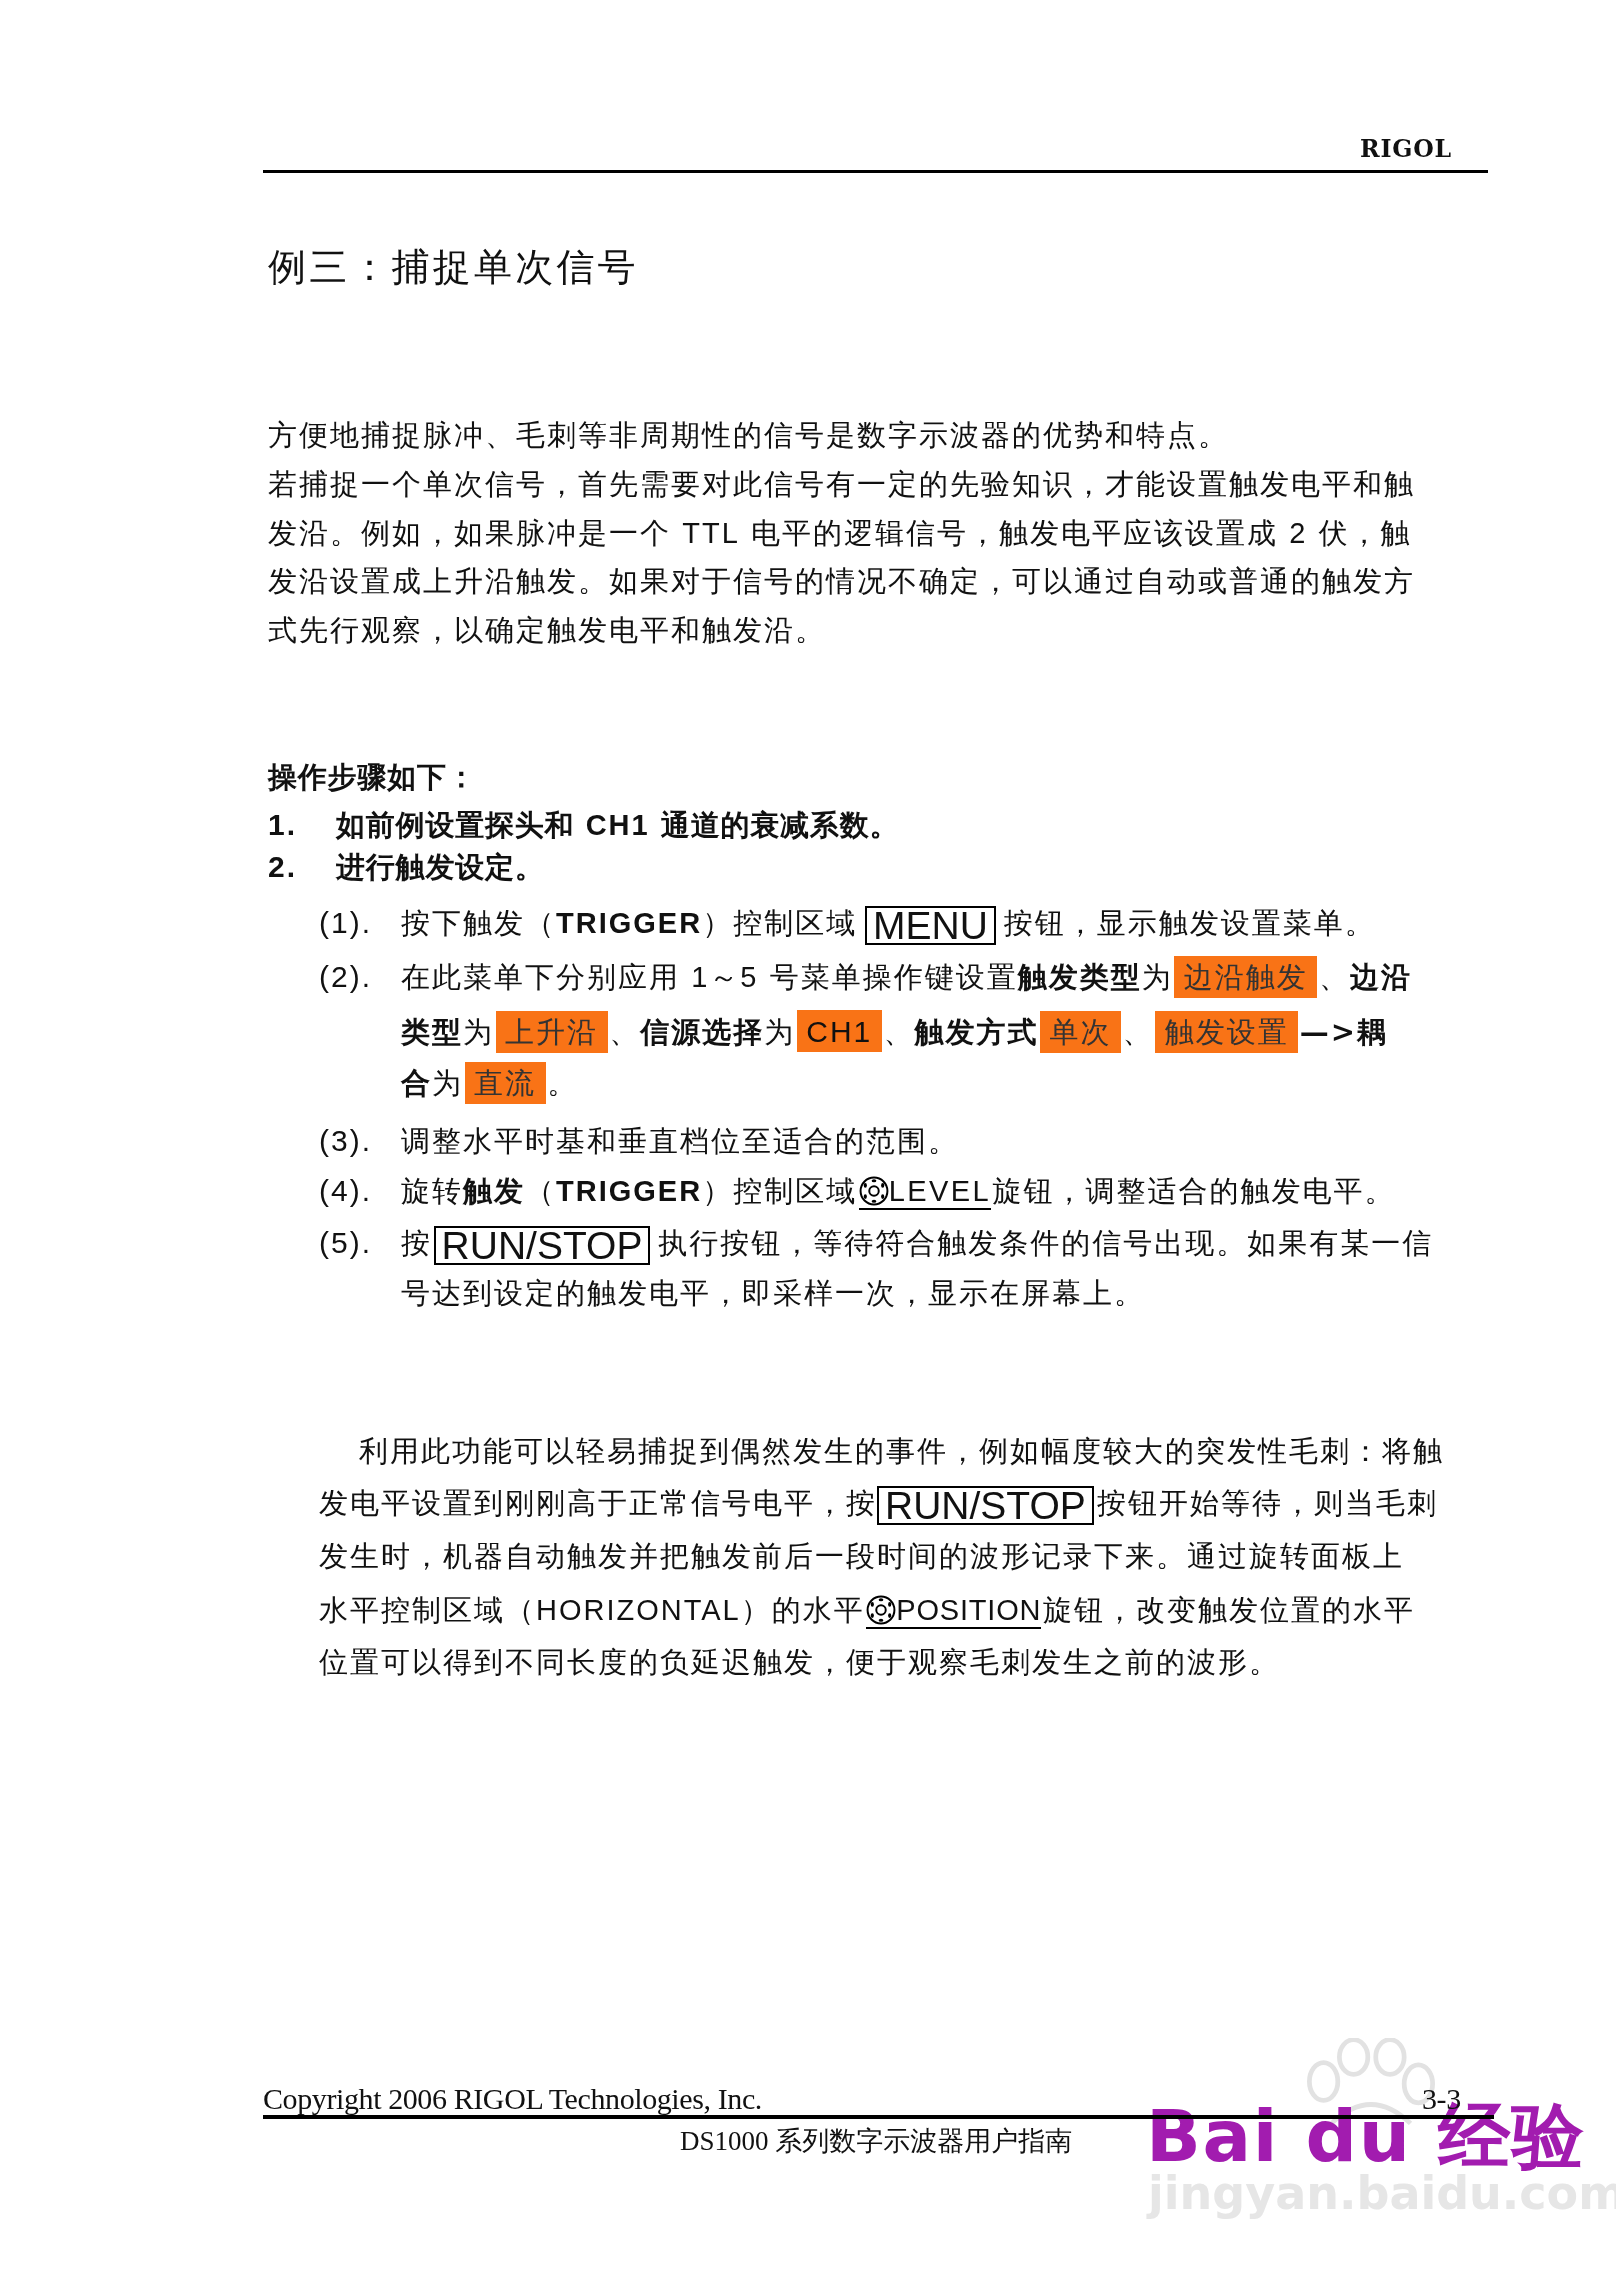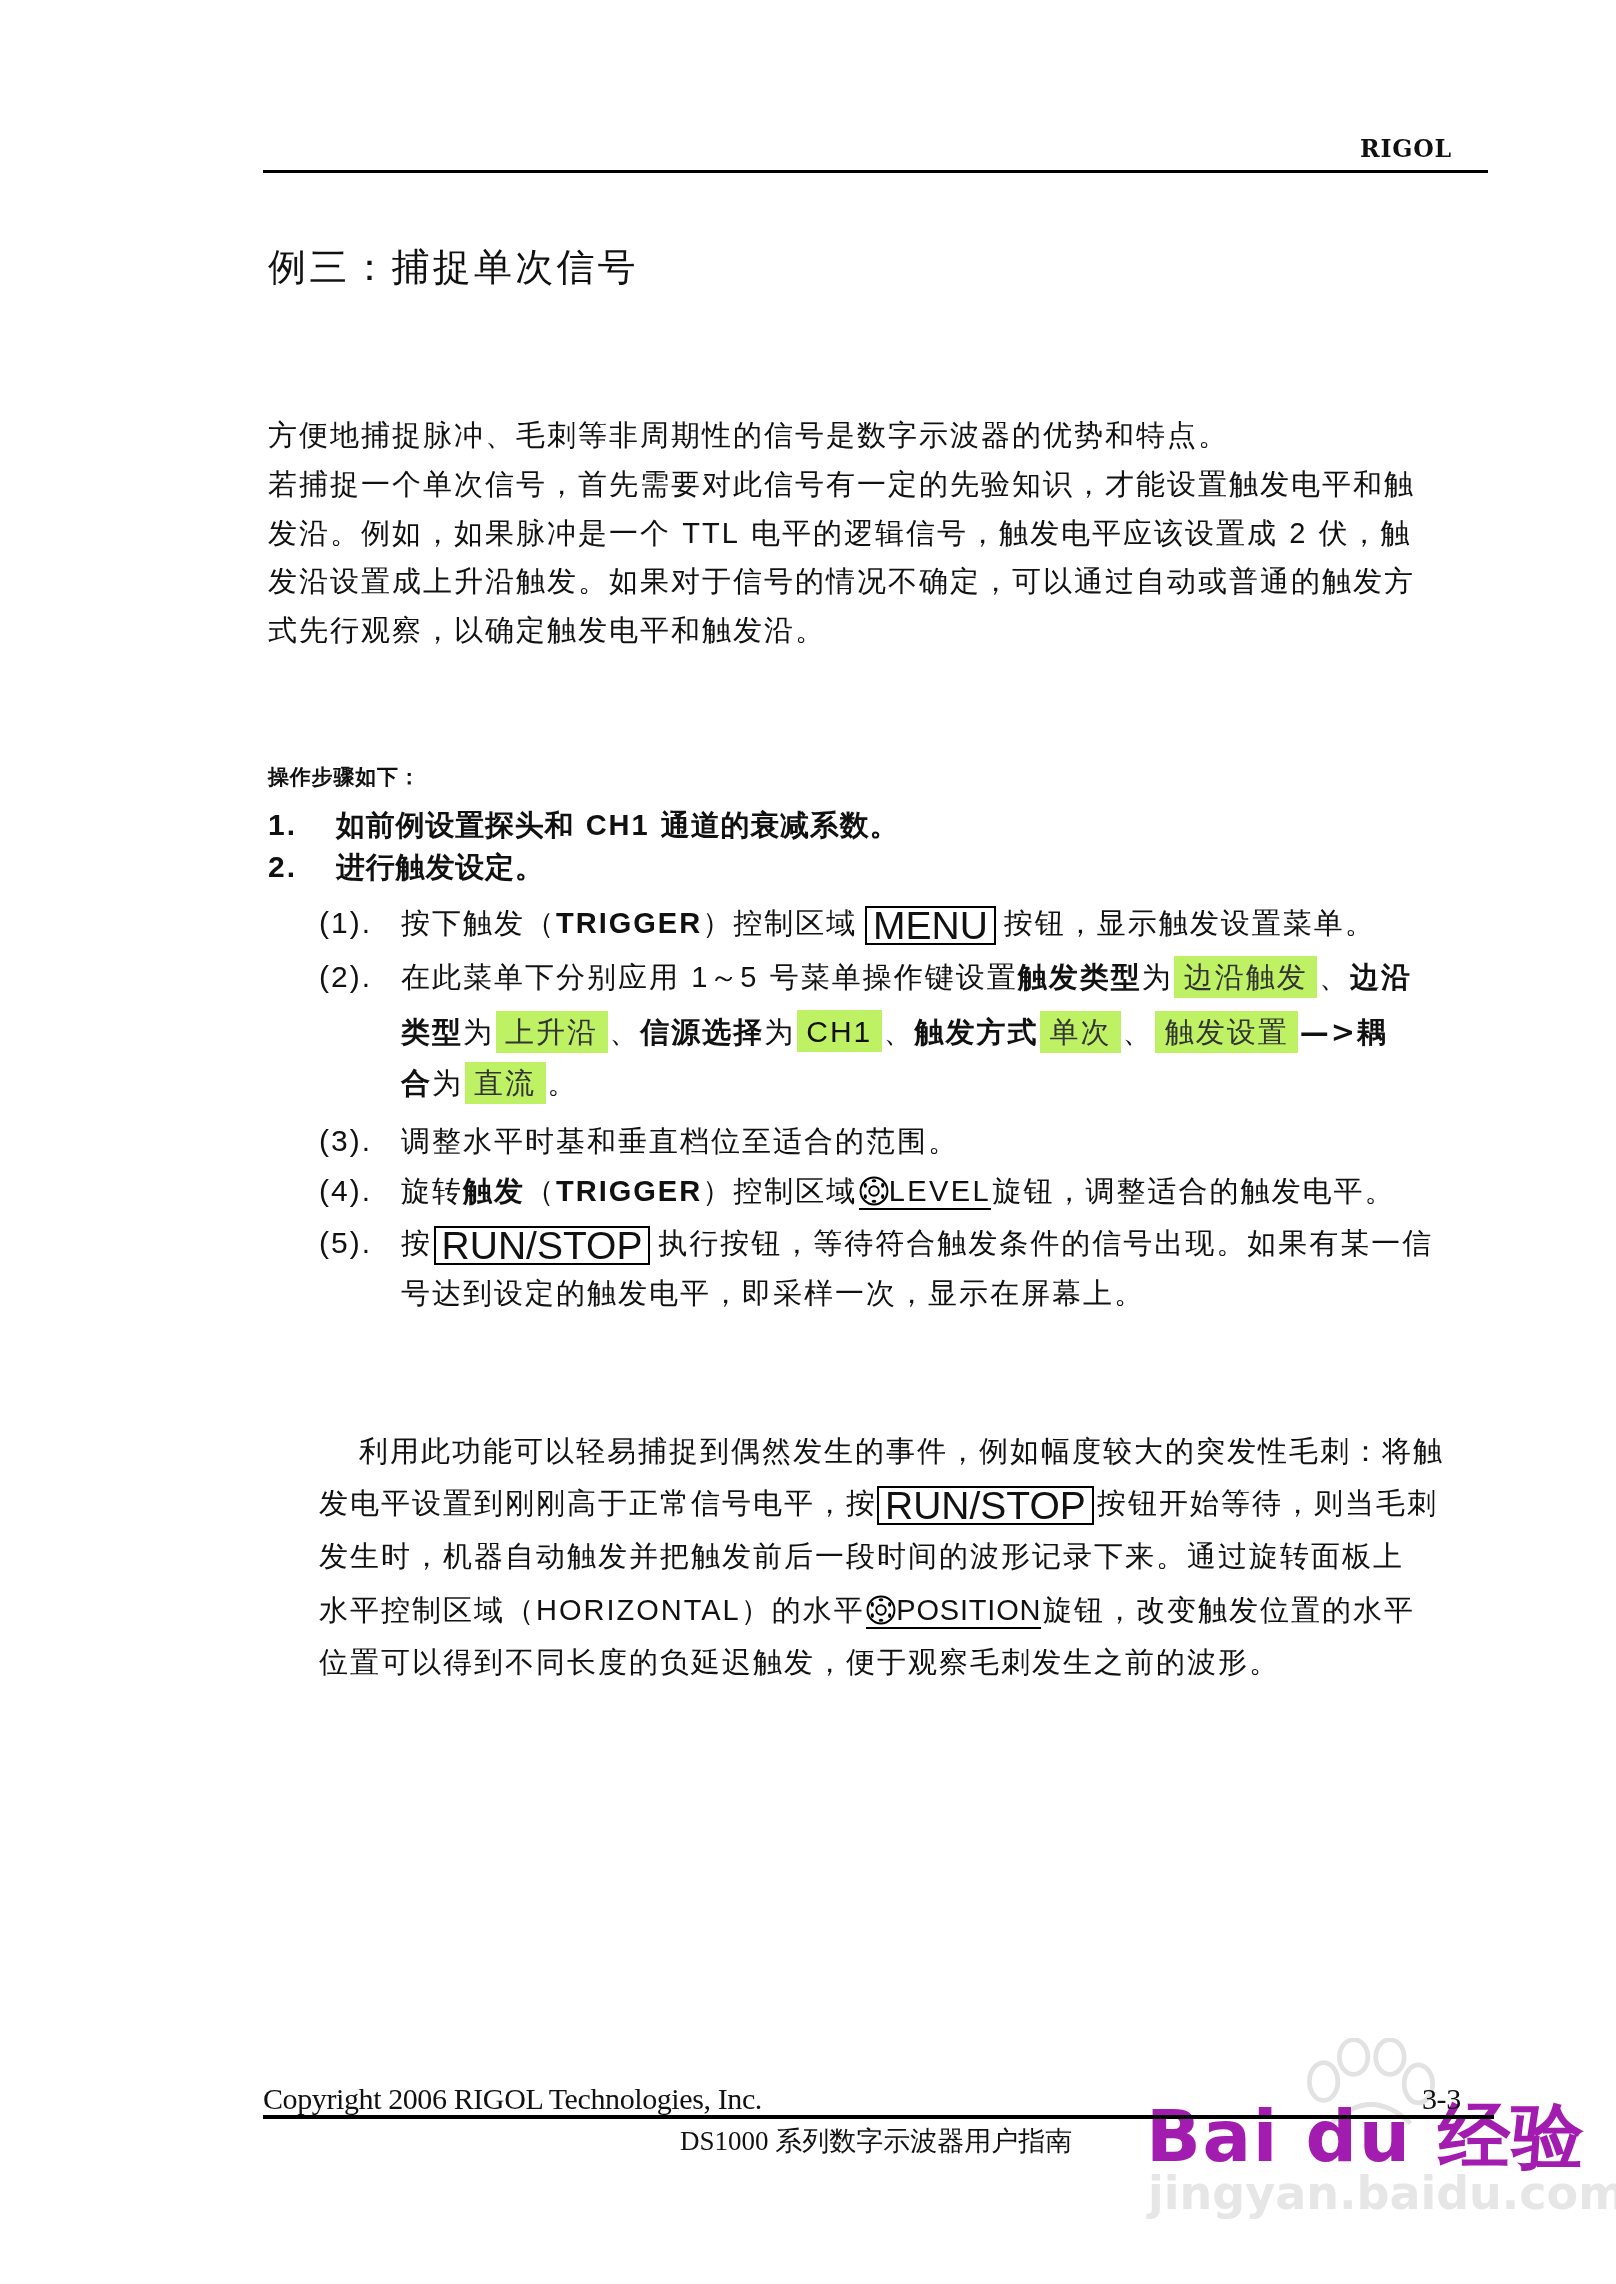--- a/index.html
+++ b/index.html
@@ -8,21 +8,21 @@
   .abs { position: absolute; white-space: nowrap; }
   .rule { position: absolute; background: #000; height: 3.2px; }
   .brand { font-family: "DejaVu Serif", serif; font-weight: bold; font-size: 23.6px; letter-spacing: 0.8px; }
   .title { font-size: 38px; line-height: 57px; letter-spacing: 3.2px; }
   .body { font-size: 29px; line-height: 38px; letter-spacing: 2px; }
   .sans { font-family: "Liberation Sans", "DejaVu Sans", sans-serif; }
   .b { font-weight: bold; }
   .num { font-family: "Liberation Sans", sans-serif; font-size: 30px; }
   .keybox { display: inline-block; border: 2.4px solid #000; padding: 0 6px; line-height: 35px;
             font-family: "Liberation Sans", sans-serif; font-size: 39px; letter-spacing: 0; vertical-align: middle; margin: 0 7.9px; }
-  .shade { display: inline-block; background: #bef264; padding: 1.6px 9.5px; line-height: 39px; color: #333; margin: 0 1.6px; }
+  .shade { display: inline-block; background: #f97316; padding: 1.6px 9.5px; line-height: 39px; color: #333; margin: 0 1.6px; }
   .shade.sans { color: #111; font-size: 30px; }
   .knob { display: inline-flex; align-items: center; vertical-align: middle; border-bottom: 2.4px solid #000; margin: 0 1.6px; }
   .knob svg { display: block; margin-bottom: 1.6px; }
   .knob span { font-family: "Liberation Sans", sans-serif; font-size: 29px; letter-spacing: 2.4px; line-height: 31.5px; }
   .footer-copy { font-family: "Liberation Serif", serif; font-size: 30px; letter-spacing: -0.4px; }
   .footer-sub { font-family: "Liberation Serif", serif; font-size: 27px; }
   .watermark { color: #e3e3e3; font-family: "DejaVu Sans", sans-serif; font-weight: bold; }
 </style>
 </head>
 <body>
@@ -34,21 +34,21 @@
 
 <div>
   <div class="abs body" style="left:268px; top:416px;">方便地捕捉脉冲、毛刺等非周期性的信号是数字示波器的优势和特点。</div>
   <div class="abs body" style="left:268px; top:465px;">若捕捉一个单次信号，首先需要对此信号有一定的先验知识，才能设置触发电平和触</div>
   <div class="abs body" style="left:268px; top:514px;"><span>发沿。例如，如果脉冲是一个</span> <span class="sans">TTL</span> <span>电平的逻辑信号，触发电平应该设置成</span> <span class="sans">2</span> <span>伏，触</span></div>
   <div class="abs body" style="left:268px; top:562px;">发沿设置成上升沿触发。如果对于信号的情况不确定，可以通过自动或普通的触发方</div>
   <div class="abs body" style="left:268px; top:611px;">式先行观察，以确定触发电平和触发沿。</div>
 </div>
 
 <div>
-  <div class="abs body sans b" style="left:268px; top:758px; font-size:21px; letter-spacing:0.8px;">操作步骤如下：</div>
+  <div class="abs body sans b" style="left:268px; top:758px; font-size:29px; letter-spacing:0.8px;">操作步骤如下：</div>
 
   <div class="abs body" style="left:268px; top:806px;">
     <span class="num b" style="display:inline-block; width:68px;">1.</span><span class="sans b" style="letter-spacing:0.8px;">如前例设置探头和</span> <span class="sans b">CH1</span> <span class="sans b" style="letter-spacing:0.8px;">通道的衰减系数。</span>
   </div>
 
   <div class="abs body" style="left:268px; top:848px;">
     <span class="num b" style="display:inline-block; width:68px;">2.</span><span class="sans b" style="letter-spacing:0.8px;">进行触发设定。</span>
   </div>
 
   <div class="abs body" style="left:319px; top:904px;">

